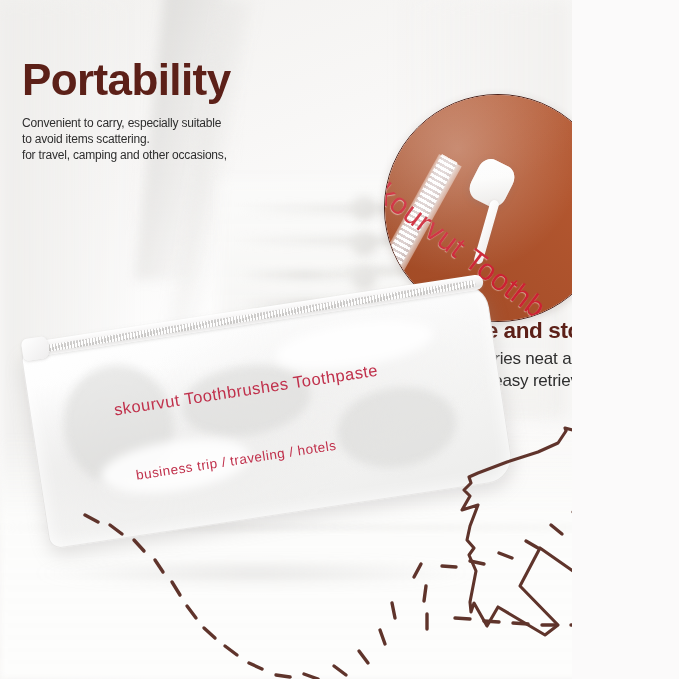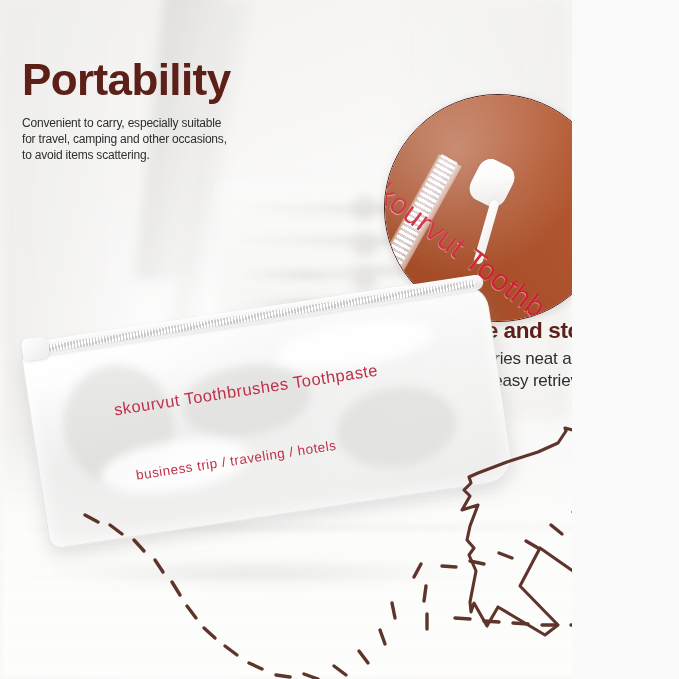--- a/index.html
+++ b/index.html
@@ -223,22 +223,22 @@
     <div class="bg-knob" style="left:352px;top:266px;"></div>
     <div class="bg-knob" style="left:352px;top:300px;"></div>
     <div class="bg-counter"></div>
     <div class="bg-counter-edge"></div>
   </div>
 
   <div class="headline" style="color: rgb(92, 32, 24);">Portability</div>
 
   <div class="subcopy" style="color: rgb(46, 46, 46);">
     <div>Convenient to carry, especially suitable</div>
+    <div>to avoid items scattering.</div>
     <div>for travel, camping and other occasions,</div>
-    <div>to avoid items scattering.</div>
   </div>
 
   <div class="circle-inset">
     <div class="ci-bag"></div>
     <div class="ci-wrinkle" style="left:20px;top:96px;width:84px;height:40px;"></div>
     <div class="ci-wrinkle" style="left:52px;top:150px;width:70px;height:30px;"></div>
     <div class="ci-wrinkle" style="left:14px;top:60px;width:60px;height:26px;"></div>
     <div class="ci-panel">
       <div class="ci-panel-sheen"></div>
     </div>

